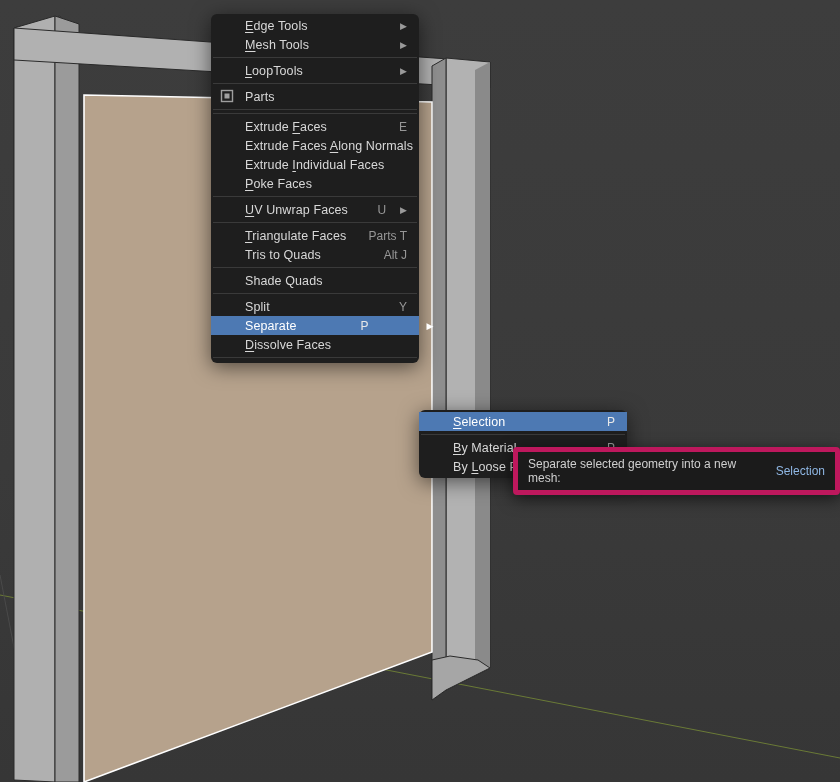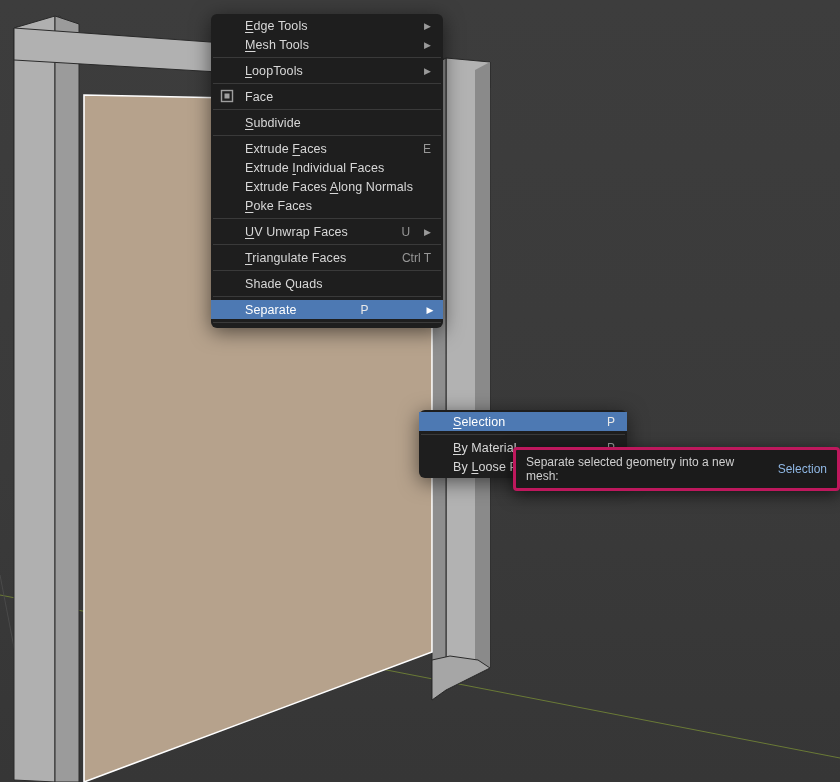--- a/index.html
+++ b/index.html
@@ -79,30 +79,30 @@
     top: 1px;
     width: 16px;
     height: 16px;
     display: flex;
     align-items: center;
     justify-content: center;
     color: #9f9f9f;
   }
   .menu .icon-slot svg { display:block; }
 
-  #menu-main { left: 211px; top: 14px; width: 232px; }
+  #menu-main { left: 211px; top: 14px; width: 208px; }
   #menu-sub  { left: 419px; top: 410px; width: 208px; }
 
   
   .tooltip {
     position: absolute;
     left: 513px;
     top: 447px;
     background: #1b1b1b;
-    border: 3px solid #be185d;
+    border: 5px solid #be185d;
     border-radius: 4px;
     padding: 5px 10px 5px 10px;
     box-shadow: 0 4px 16px rgba(0,0,0,0.6);
     font-size: 12px;
     display: flex;
     align-items: center;
     gap: 8px;
   }
   .tooltip .tdesc { color: #cfcfcf; }
   .tooltip .tname { color: #8fb7e4; }
@@ -153,66 +153,74 @@
   </div>
   <div class="sep"></div>
 
   <div class="item">
     <span class="icon-slot">
       <svg width="14" height="14" viewBox="0 0 14 14">
           <rect x="1.5" y="1.5" width="11" height="11" fill="none" stroke="#9f9f9f" stroke-width="1.4"></rect>
           <rect x="4.5" y="4.5" width="5" height="5" fill="#9f9f9f"></rect>
         </svg>
     </span>
-    <span class="label">Face</span>
-  </div>
-  <div class="sep"></div>
-
-  <div class="item">
-    <span class="label"><span class=""><span class="u">S</span>ubdivide</span></span>
-  </div>
+    <span class="label">Parts</span>
+  </div>
+  <div class="sep"></div>
+
   <div class="sep"></div>
 
   <div class="item">
     <span class="label">Extrude <span class="u">F</span>aces</span>
     <span class="shortcut">E</span>
   </div>
   <div class="item">
+    <span class="label">Extrude Faces <span class="u">A</span>long Normals</span>
+  </div>
+  <div class="item">
     <span class="label">Extrude <span class="u">I</span>ndividual Faces</span>
-  </div>
-  <div class="item">
-    <span class="label">Extrude Faces <span class="u">A</span>long Normals</span>
   </div>
   <div class="item">
     <span class="label"><span class=""><span class="u">P</span>oke Faces</span></span>
   </div>
   <div class="sep"></div>
 
   <div class="item">
     <span class="label"><span class=""><span class="u">U</span>V Unwrap Faces</span></span>
     <span class="shortcut">U</span>
     <span class="arrow">▶</span>
   </div>
   <div class="sep"></div>
 
   <div class="item">
     <span class="label"><span class=""><span class="u">T</span>riangulate Faces</span></span>
-    <span class="shortcut">Ctrl T</span>
+    <span class="shortcut">Parts T</span>
+  </div>
+  <div class="item">
+    <span class="label">Tris to Quads</span>
+    <span class="shortcut">Alt J</span>
   </div>
   <div class="sep"></div>
 
   <div class="item">
     <span class="label">Shade Quads</span>
   </div>
   <div class="sep"></div>
 
+  <div class="item">
+    <span class="label">Split</span>
+    <span class="shortcut">Y</span>
+  </div>
   <div class="item hl">
     <span class="label">Separate</span>
     <span class="shortcut">P</span>
     <span class="arrow">▶</span>
+  </div>
+  <div class="item">
+    <span class="label"><span class=""><span class="u">D</span>issolve Faces</span></span>
   </div>
   <div class="sep"></div>
 
 </div>
 
 <div id="menu-sub" class="menu">
   <div class="item hl">
     <span class="label"><span class=""><span class="u">S</span>election</span></span>
     <span class="shortcut">P</span>
   </div>

